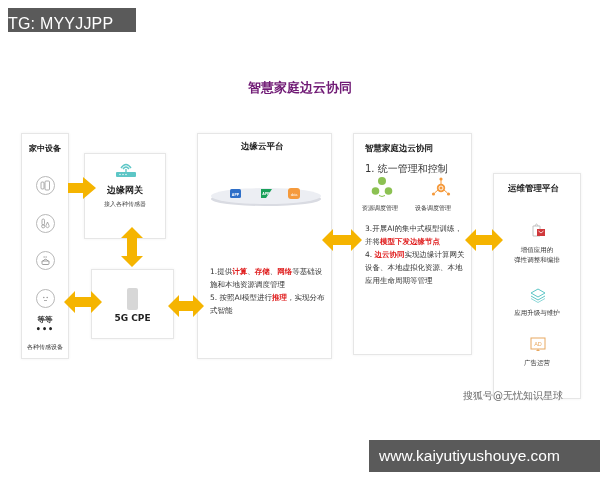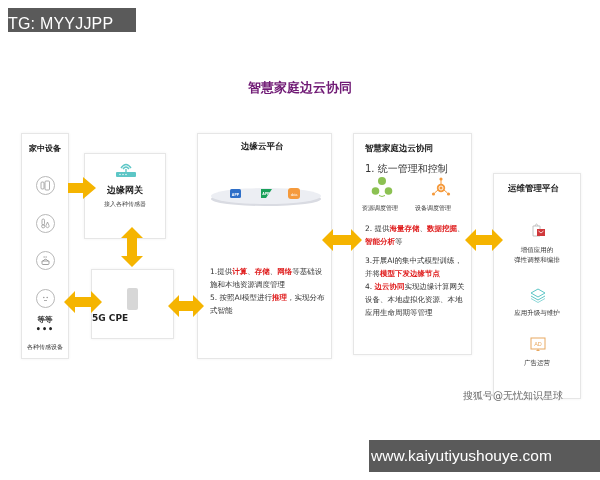--- a/index.html
+++ b/index.html
@@ -35,21 +35,21 @@
 
   
   #gateway { left: 84px; top: 153px; width: 82px; height: 86px; }
   #gateway .router { position: absolute; left: 30px; top: 6px; width: 22px; height: 18px; }
   #gateway .name { position: absolute; top: 30px; width: 100%; text-align: center; font-size: 9px; font-weight: bold; }
   #gateway .desc { position: absolute; top: 46px; width: 100%; text-align: center; font-size: 6px; color: #444; }
 
   
   #cpe { left: 91px; top: 269px; width: 83px; height: 70px; }
   #cpe .device { position: absolute; left: 35px; top: 18px; width: 11px; height: 22px; background: #d7d7d7; border-radius: 2px; }
-  #cpe .name { position: absolute; top: 43px; width: 100%; text-align: left; font-size: 9px; font-weight: bold; }
+  #cpe .name { position: absolute; top: 43px; width: 100%; text-align: center; font-size: 9px; font-weight: bold; }
 
   
   #edge { left: 197px; top: 133px; width: 135px; height: 226px; }
   #edge .panel-title { position: absolute; left: 10px; top: 7px; margin-left: 33px; }
   #edge .disk { position: absolute; left: 12px; top: 51px; width: 112px; height: 22px; }
   .list { position: absolute; font-size: 7.5px; line-height: 13px; color: #333; }
   .hl { color: #e02020; font-weight: bold; }
   #edge .list { left: 12px; top: 131px; width: 118px; }
 
   
@@ -68,21 +68,21 @@
 
   .arrow { position: absolute; }
 
   .watermark {
     position: absolute; left: 463px; top: 389px; font-size: 10px; color: #6a6a6a;
     text-shadow: 0 0 2px #fff;
   }
   .url-badge {
     position: absolute; left: 369px; top: 440px; width: 231px; height: 32px;
     background: #5a5a5a; color: #fff; font-family: "Liberation Sans", sans-serif;
-    font-size: 15.5px; line-height: 32px; padding-left: 2px;
+    font-size: 15.5px; line-height: 32px; padding-left: 10px;
   }
 </style>
 </head>
 <body>
 
 <div class="tag-badge">TG: MYYJJPP</div>
 
 <div class="title">智慧家庭边云协同</div>
 
 <div class="panel" id="home">
@@ -176,23 +176,20 @@
     <circle cx="18.5" cy="18" r="1.6" fill="#f59a3c"></circle>
     <line x1="11" y1="4" x2="11" y2="8" stroke="#f59a3c" stroke-width="1"></line>
     <line x1="4.5" y1="17" x2="8" y2="14" stroke="#f59a3c" stroke-width="1"></line>
     <line x1="17.5" y1="17" x2="14" y2="14" stroke="#f59a3c" stroke-width="1"></line>
     <circle cx="11" cy="12" r="4.2" fill="#f59a3c"></circle>
     <circle cx="11" cy="12" r="2" fill="none" stroke="#fff" stroke-width="0.9"></circle>
   </svg>
   <div class="cap" style="left:8px">资源调度管理</div>
   <div class="cap" style="left:61px">设备调度管理</div>
   <div class="list">
-    <div style="margin-bottom:6px">
-      <span>2. 提供</span><span class="hl">海量存储</span><span>、</span><span class="hl">数据挖掘</span><span>、</span><span class="hl">智能分析</span><span>等</span>
-    </div>
     <div>
       <span>3.开展AI的集中式模型训练，并将</span><span class="hl">模型下发边缘节点</span>
     </div>
     <div>
       <span>4. </span><span class="hl">边云协同</span><span>实现边缘计算网关设备、本地虚拟化资源、本地应用生命周期等管理</span>
     </div>
   </div>
 </div>
 
 <div class="panel" id="ops">

